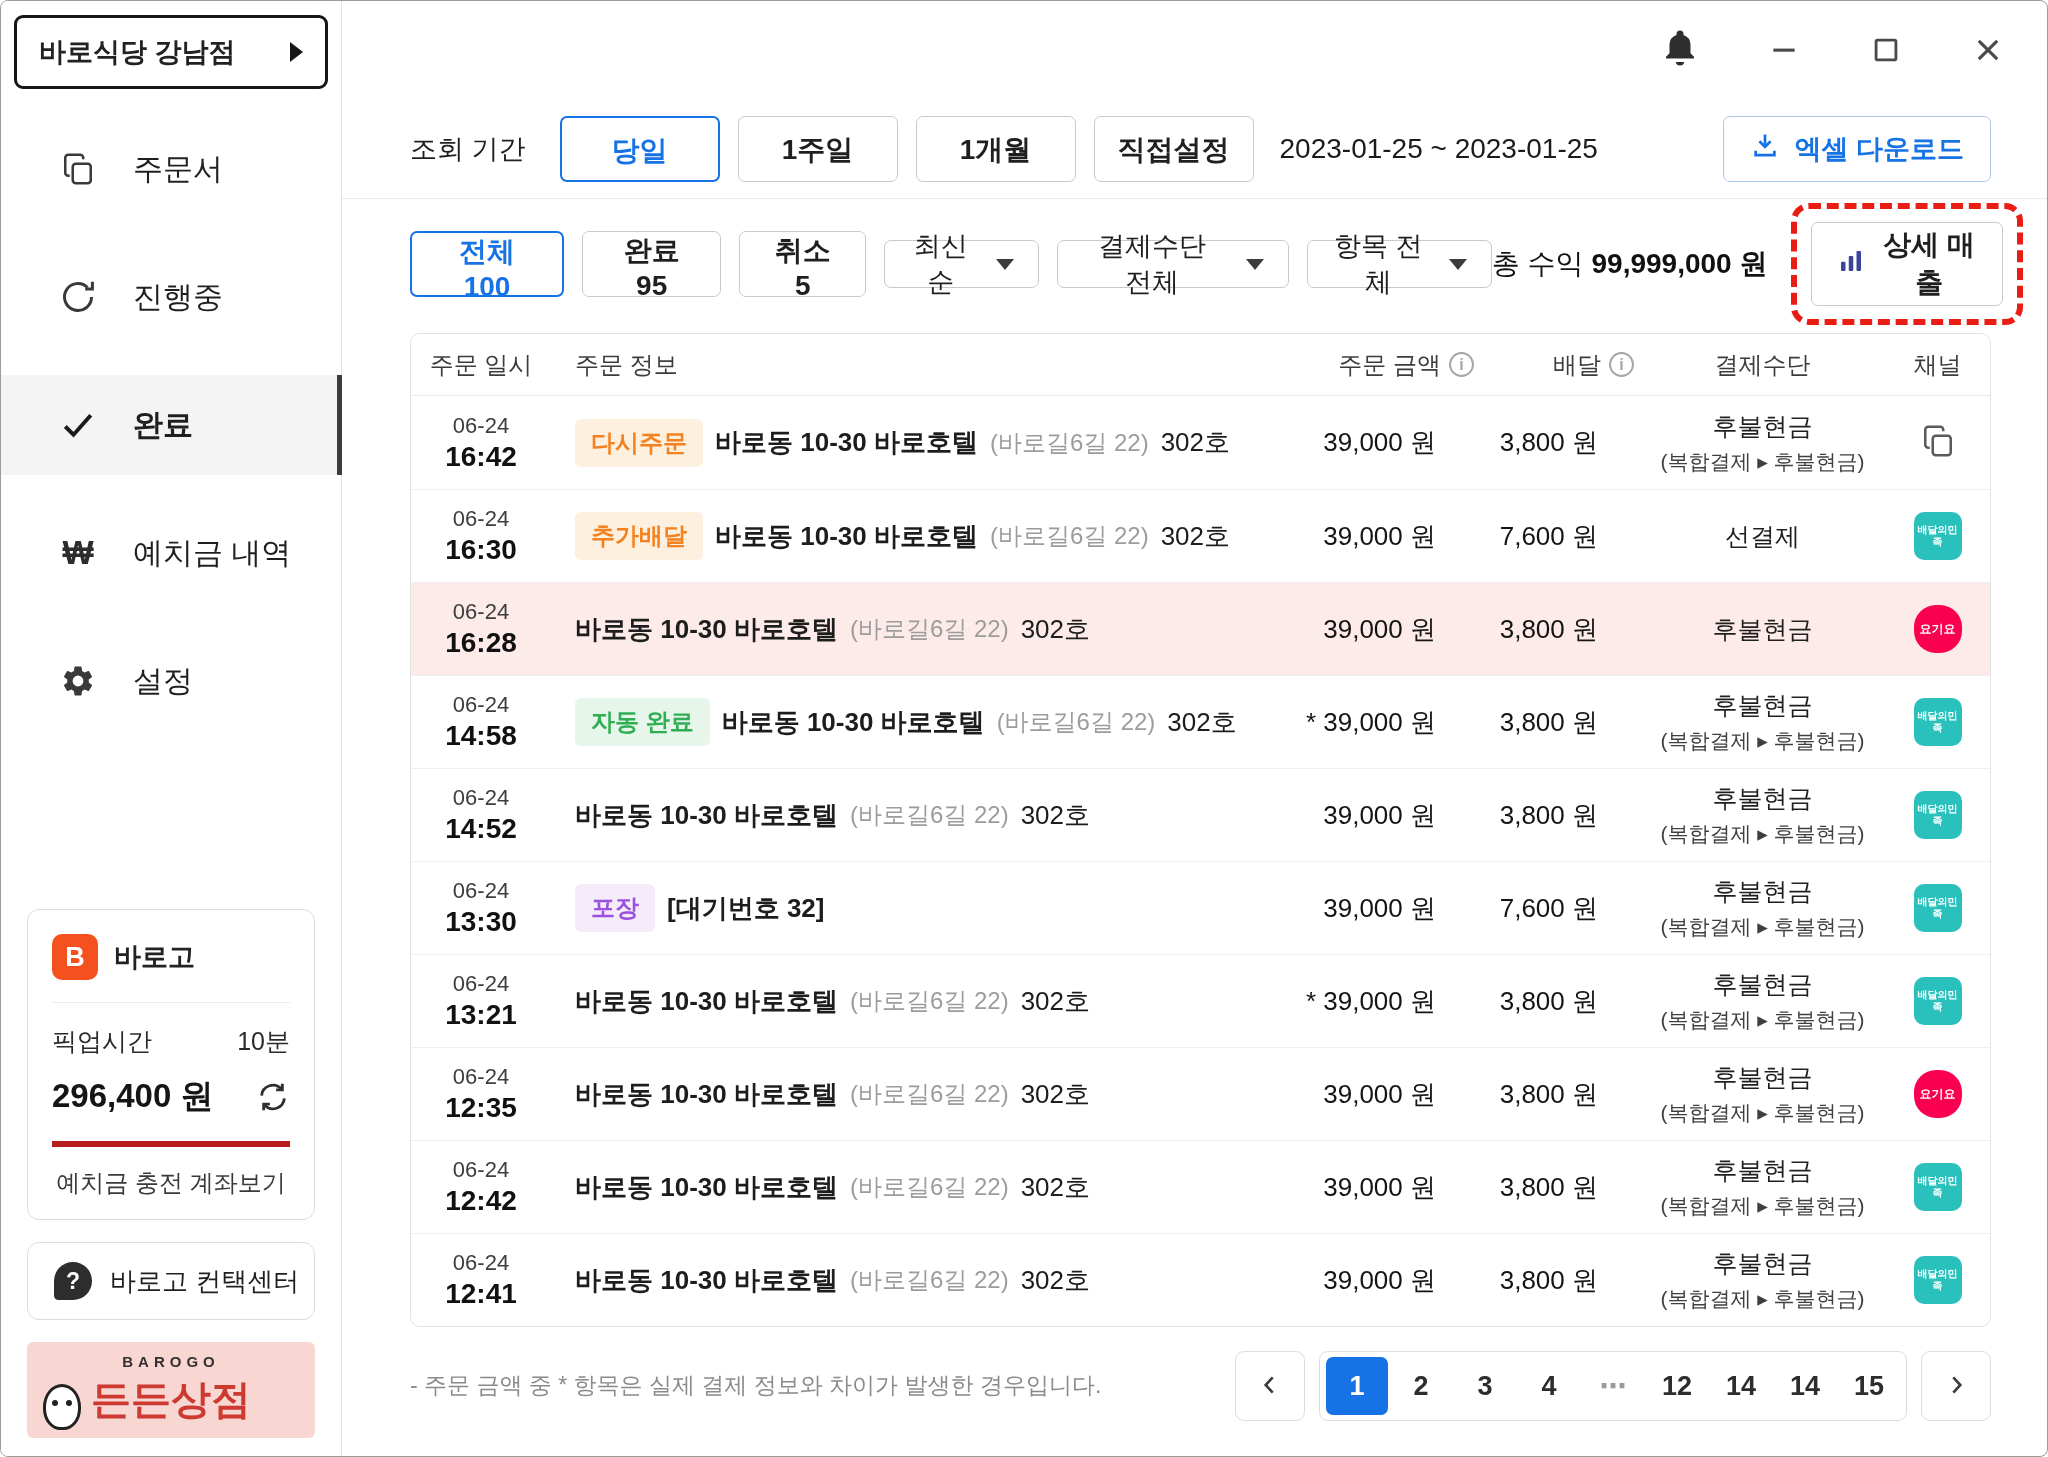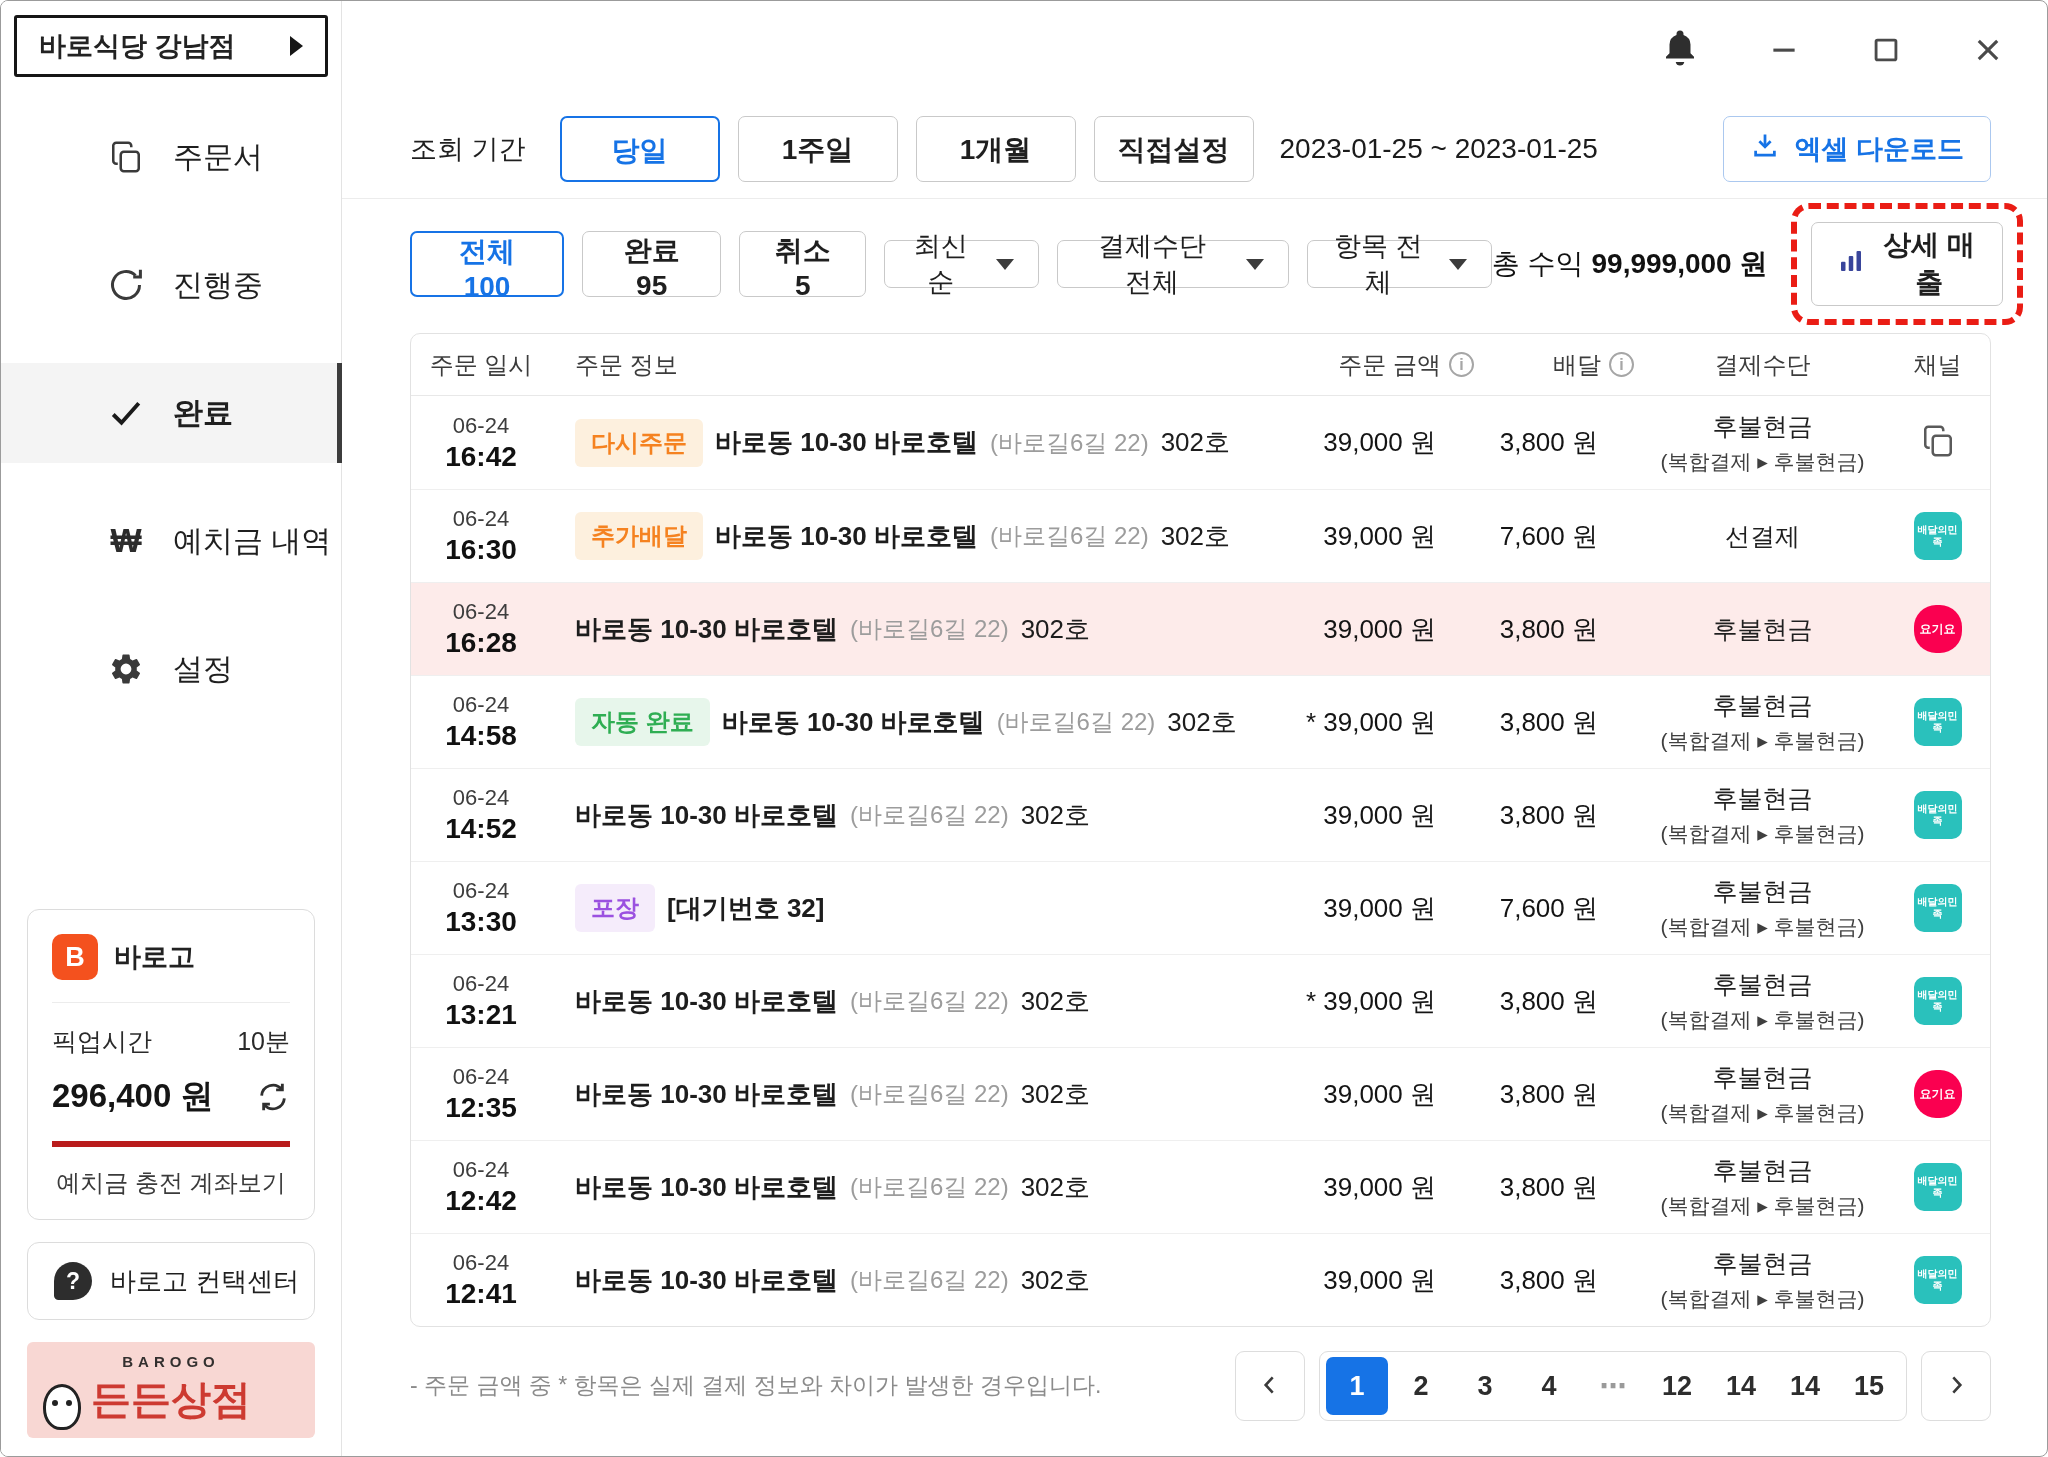--- a/index.html
+++ b/index.html
@@ -2,24 +2,24 @@
 <html><head>
 <meta charset="utf-8">
 <style>
 *{margin:0;padding:0;box-sizing:border-box}
 html,body{width:2048px;height:1457px}
 body{font-family:"Liberation Sans","DejaVu Sans",sans-serif;background:#fff;color:#222;overflow:hidden}
 button{font-family:inherit;background:#fff;border:none;cursor:pointer;color:inherit}
 .app{width:2048px;height:1457px;display:flex;border:1px solid #9b9b9b;border-radius:8px;background:#fff;overflow:hidden}
 
 .sidebar{width:341px;flex:0 0 341px;border-right:1px solid #e3e3e3;display:flex;flex-direction:column;background:#fff}
-.store-box{margin:14px 13px 0;height:62px;border:3px solid #161616;border-radius:3px;display:flex;align-items:center;justify-content:space-between;padding:0 22px;font-size:27px;font-weight:700;cursor:pointer}
+.store-box{margin:14px 13px 0;height:74px;border:3px solid #161616;border-radius:9px;display:flex;align-items:center;justify-content:space-between;padding:0 22px;font-size:27px;font-weight:700;cursor:pointer}
 .store-arrow{width:0;height:0;border-top:10px solid transparent;border-bottom:10px solid transparent;border-left:13px solid #161616}
 .nav{margin-top:30px}
-.nav-item{height:100px;margin-bottom:28px;display:flex;align-items:center;gap:28px;padding-left:106px;font-size:30px;color:#1f1f1f;cursor:pointer;position:relative}
+.nav-item{height:100px;margin-bottom:28px;display:flex;align-items:center;gap:36px;padding-left:58px;font-size:30px;color:#1f1f1f;cursor:pointer;position:relative}
 .nav-icon{width:38px;height:38px;display:flex;align-items:center;justify-content:center}
 .nav-icon svg{width:36px;height:36px}
 .won-glyph{font-size:33px;font-weight:700;color:#2c2c2c}
 .nav-item.active{background:#f4f4f4;font-weight:700}
 .nav-item.active::after{content:"";position:absolute;right:-1px;top:0;bottom:0;width:5px;background:#3c3c3c}
 .sidebar-bottom{margin-top:auto}
 .wallet{margin:0 26px 22px;border:1px solid #dcdcdc;border-radius:12px;padding:24px 24px 20px}
 .wallet-brand{display:flex;align-items:center;gap:16px;font-size:27px;font-weight:700;padding-bottom:22px;border-bottom:1px solid #ececec}
 .logo-badge{width:46px;height:46px;border-radius:10px;background:#f4511e;color:#fff;display:flex;align-items:center;justify-content:center;font-size:27px;font-weight:800}
 .wallet-row{display:flex;align-items:center;justify-content:space-between;margin-top:22px;font-size:25px;color:#2a2a2a}

